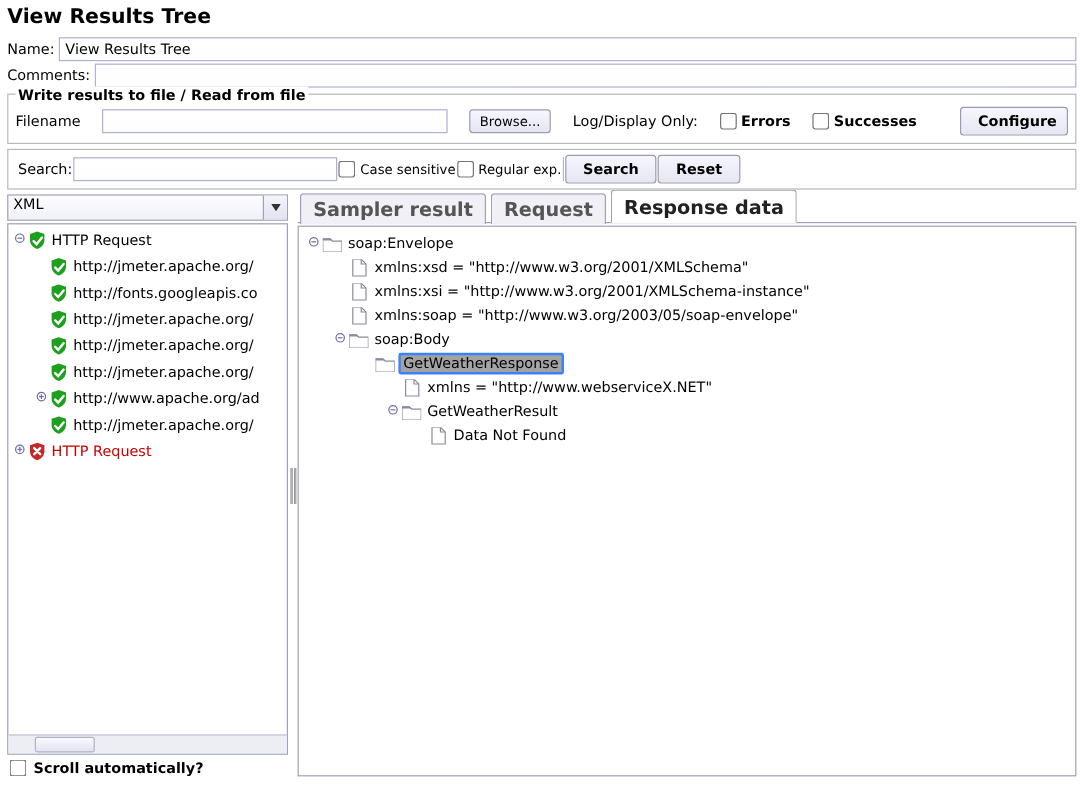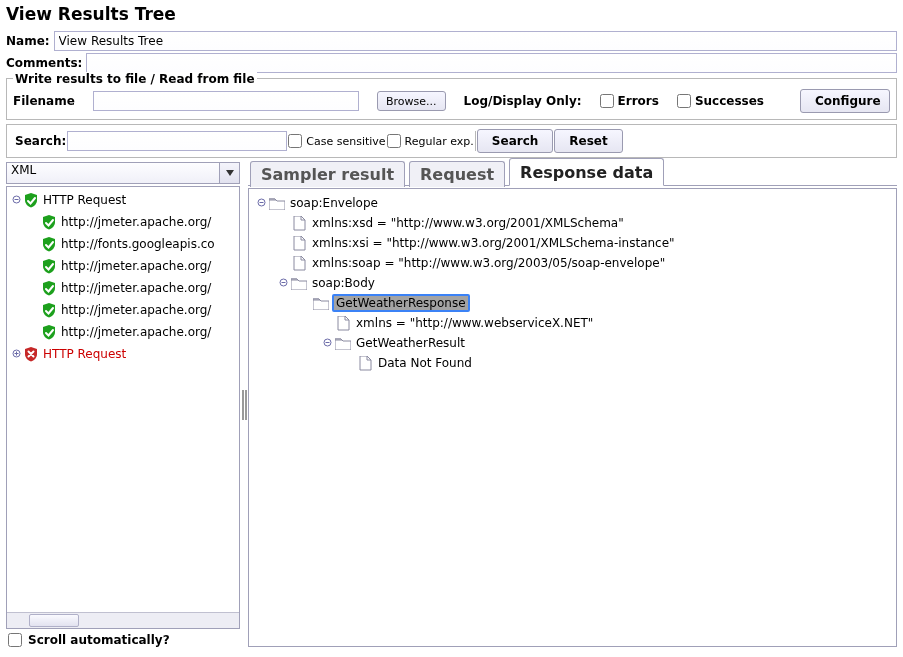--- a/index.html
+++ b/index.html
@@ -18,21 +18,21 @@
     font-weight: bold;
     padding: 4px 6px 6px 6px;
   }
   .row {
     display: flex;
     align-items: center;
     padding: 1px 6px;
     gap: 4px;
   }
   .label-bold {
-    font-weight: bold;
+    font-weight: normal;
     white-space: nowrap;
     text-align: center;
   }
   input[type="text"].field {
     border: 1px solid #b0b0d0;
     background: linear-gradient(#fff,#fdfdff);
     height: 20px;
     padding: 0 4px;
     font-size: 12px;
     font-family: inherit;
@@ -410,20 +410,35 @@
             <span class="shield">
               <svg width="16" height="16">
                 <path d="M8 1 L14 3 V8 C14 12 11 14.5 8 15.5 C5 14.5 2 12 2 8 V3 Z" fill="#1da01d"></path>
                 <path d="M5 9 L7.5 11.5 L12 6" stroke="#fff" stroke-width="2" fill="none" stroke-linecap="round"></path>
               </svg>
             </span>
             <span class="tree-label">http://jmeter.apache.org/</span>
           </div>
           <div class="tree-row">
             <span class="spacer" style="width: 18px;"></span>
+            <span class="handle"><svg width="9" height="9">
+                <circle cx="4.5" cy="4.5" r="3.5" fill="#fff" stroke="#6b6ba8"></circle>
+                <rect x="2.5" y="4" width="4" height="1" fill="#6b6ba8"></rect>
+                <rect x="4" y="2.5" width="1" height="4" fill="#6b6ba8"></rect>
+              </svg></span>
+            <span class="shield">
+              <svg width="16" height="16">
+                <path d="M8 1 L14 3 V8 C14 12 11 14.5 8 15.5 C5 14.5 2 12 2 8 V3 Z" fill="#1da01d"></path>
+                <path d="M5 9 L7.5 11.5 L12 6" stroke="#fff" stroke-width="2" fill="none" stroke-linecap="round"></path>
+              </svg>
+            </span>
+            <span class="tree-label">http://www.apache.org/ad</span>
+          </div>
+          <div class="tree-row">
+            <span class="spacer" style="width: 18px;"></span>
             <span class="handle"></span>
             <span class="shield">
               <svg width="16" height="16">
                 <path d="M8 1 L14 3 V8 C14 12 11 14.5 8 15.5 C5 14.5 2 12 2 8 V3 Z" fill="#1da01d"></path>
                 <path d="M5 9 L7.5 11.5 L12 6" stroke="#fff" stroke-width="2" fill="none" stroke-linecap="round"></path>
               </svg>
             </span>
             <span class="tree-label">http://jmeter.apache.org/</span>
           </div>
           <div class="tree-row">

